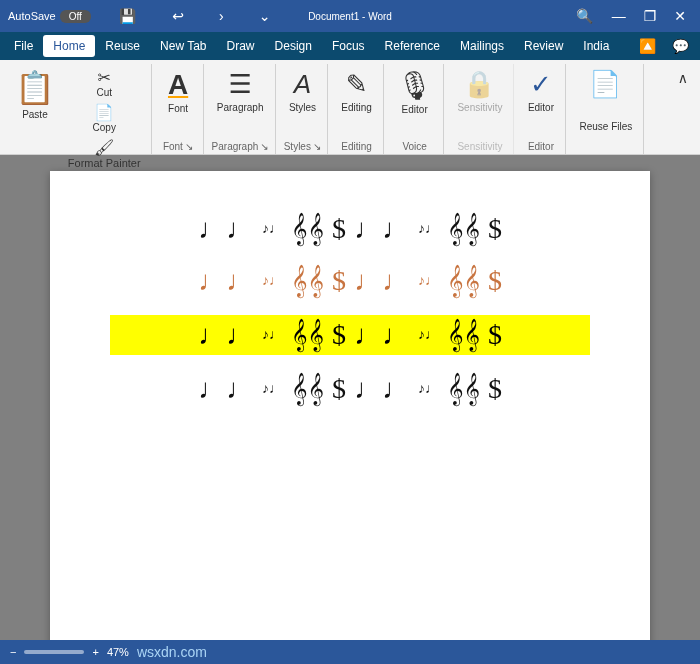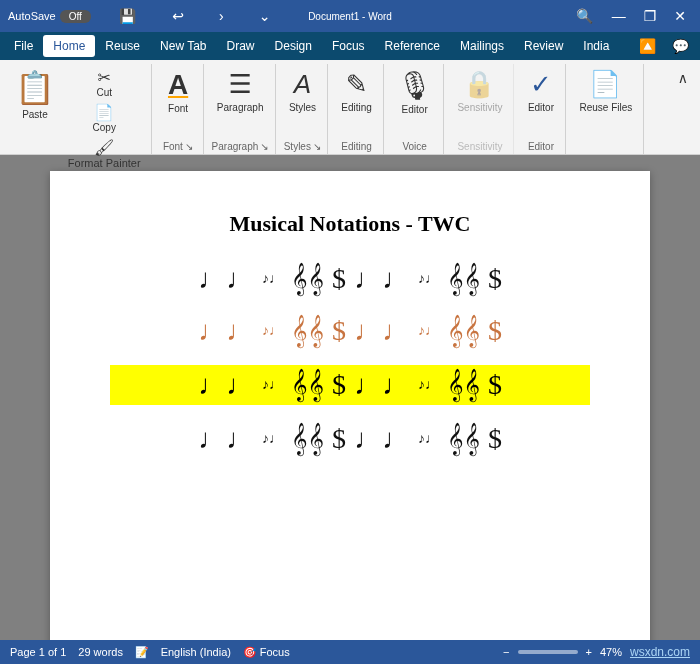--- a/index.html
+++ b/index.html
@@ -292,36 +292,35 @@
     </div>
     <div class="ribbon-group-label">
       <span>Editor</span>
     </div>
   </div>
 
   <div class="ribbon-group">
     <div class="ribbon-group-items">
       <button class="ribbon-btn">
         <span style="font-size:26px;">📄</span>
-        <span style="text-align:center; line-height:1.2;">Reuse Files</span>
+        <span style="text-align:center; line-height:1.2;margin-top:19px;">Reuse Files</span>
       </button>
     </div>
     <div class="ribbon-group-label"></div>
   </div>
 
   <div style="margin-left:auto; display:flex; align-items:flex-start; padding:4px;">
     <button class="ribbon-btn-small">
       <span style="font-size:14px;">∧</span>
     </button>
   </div>
 </div>
 
 <div class="doc-area">
   <div class="page">
-    <div class="doc-title">Musical Notations - TWC</div>
 
     <div class="notation-row row-normal">
       <span>♩♩</span>
       <span style="font-size:14px;">♪♩</span>
       <span> 𝄞𝄞</span>
         <span>$</span>
       <span>♩♩</span>
       <span style="font-size:14px;">♪♩</span>
       <span> 𝄞𝄞</span>
         <span>$</span>
@@ -356,30 +355,20 @@
         <span>$</span>
       <span>♩♩</span>
       <span style="font-size:14px;">♪♩</span>
       <span> 𝄞𝄞</span>
         <span>$</span>
     </div>
   </div>
 </div>
 
 <div class="status-bar">
-  <div class="status-left">
-    <span>Page 1 of 1</span>
-    <span>29 words</span>
-    <span>📝</span>
-    <span>English (India)</span>
-    <span>
-      <span>🎯</span>
-      <span>Focus</span>
-    </span>
-  </div>
   <div class="status-right">
     <span>−</span>
     <span style="width:60px; height:4px; background:rgba(255,255,255,0.5); display:inline-block; vertical-align:middle; border-radius:2px;"></span>
     <span>+</span>
     <span>47%</span>
-    <span style="color:#aad4f5; font-size:12px;text-decoration:underline;">wsxdn.com</span>
+    <span style="color:#aad4f5; font-size:14px;">wsxdn.com</span>
   </div>
 </div>
 
 </body></html>

